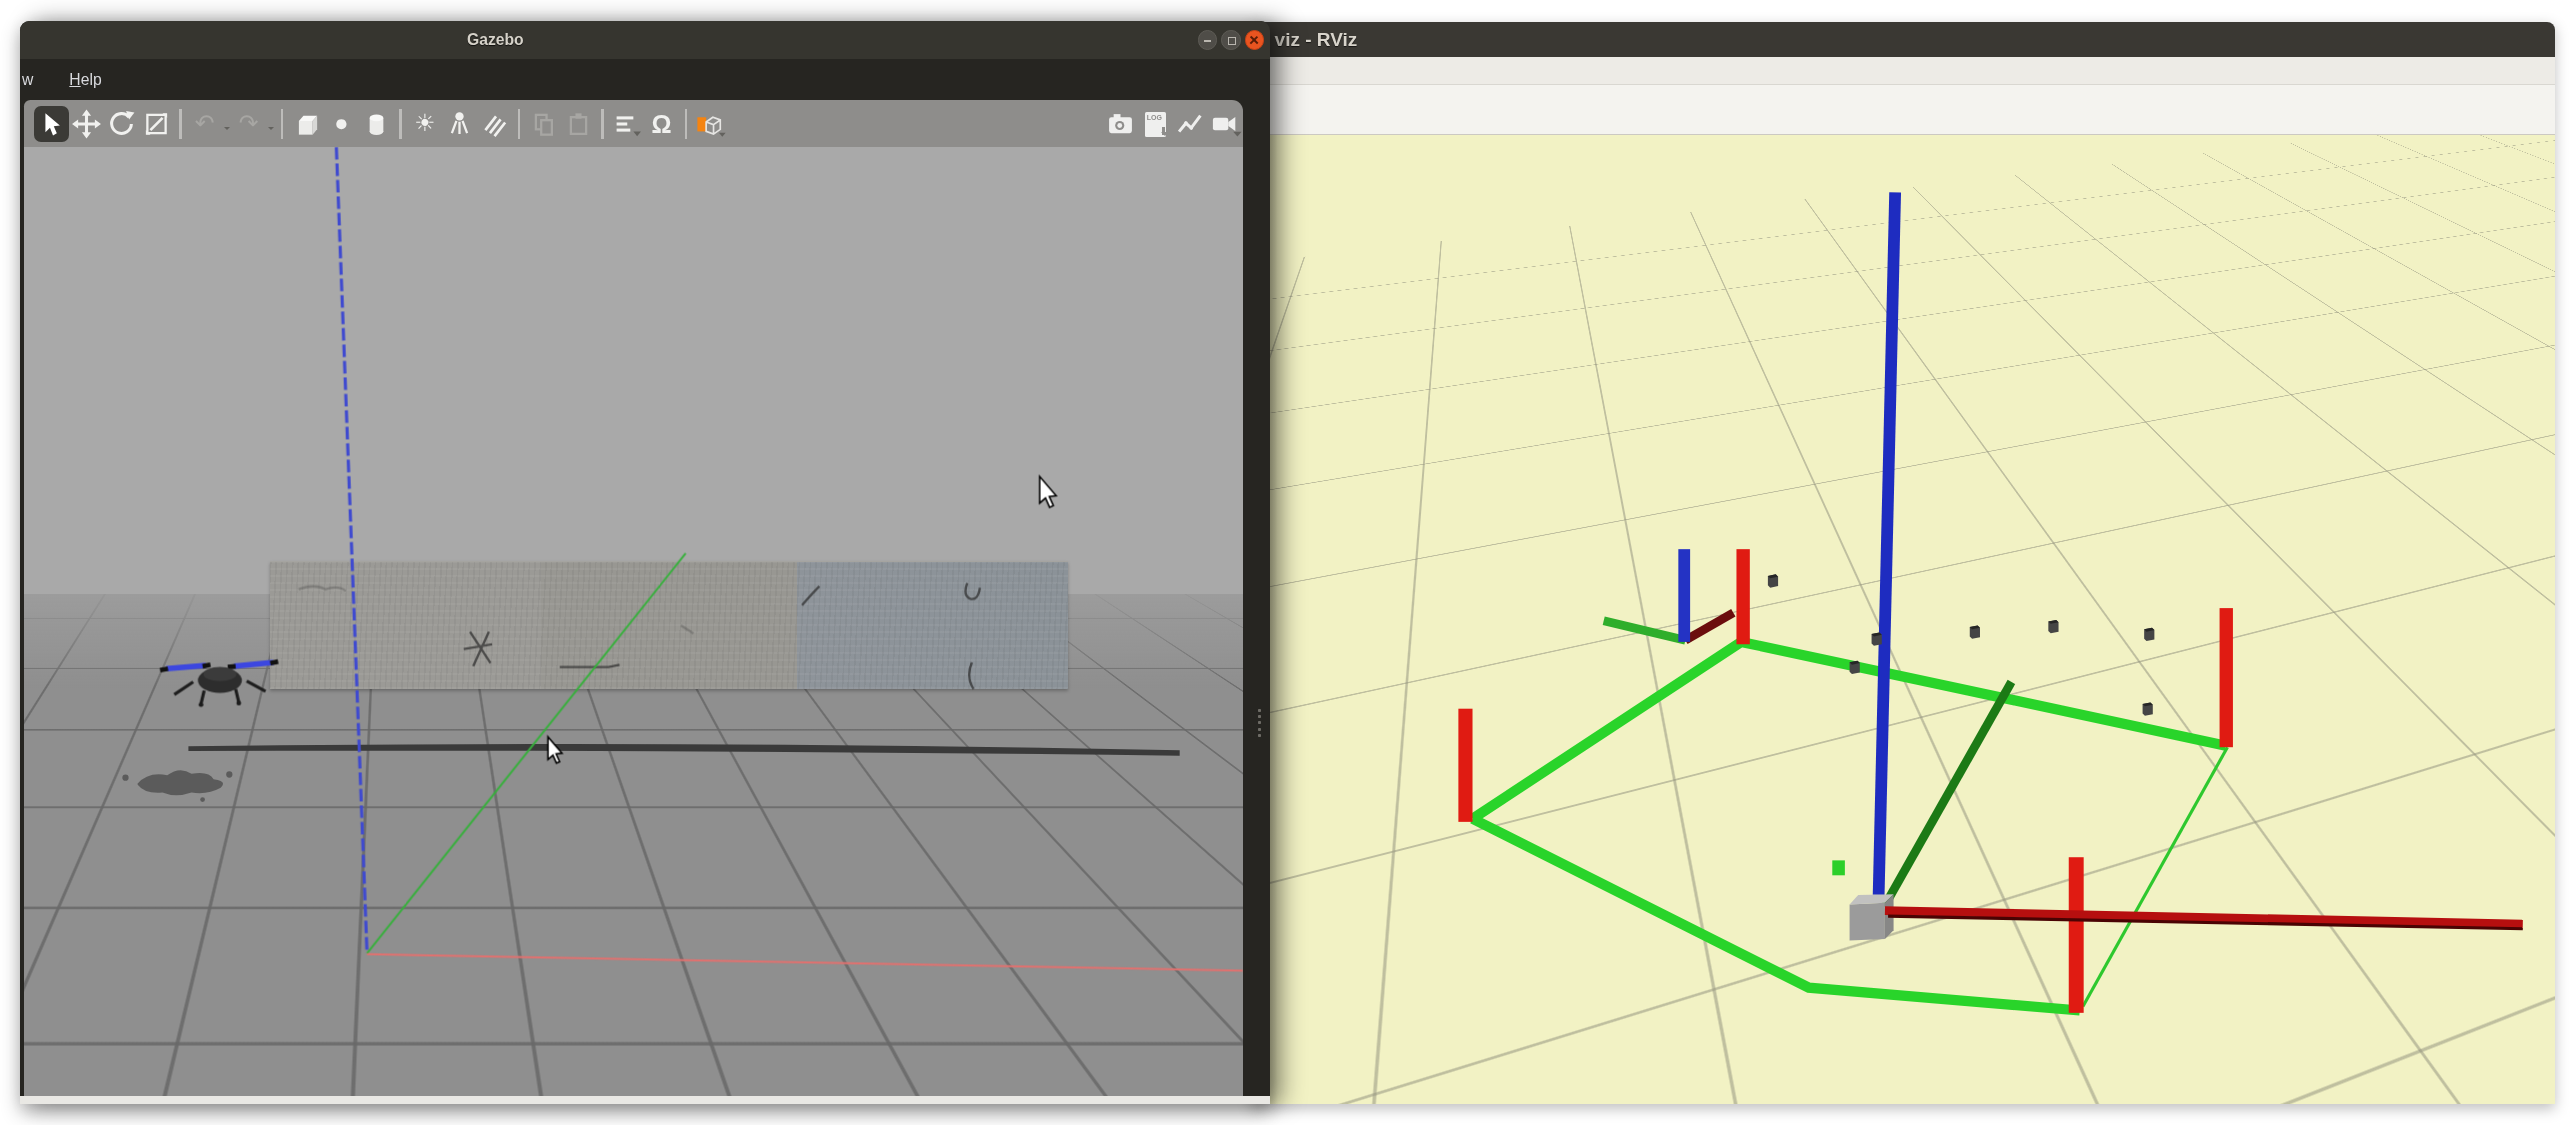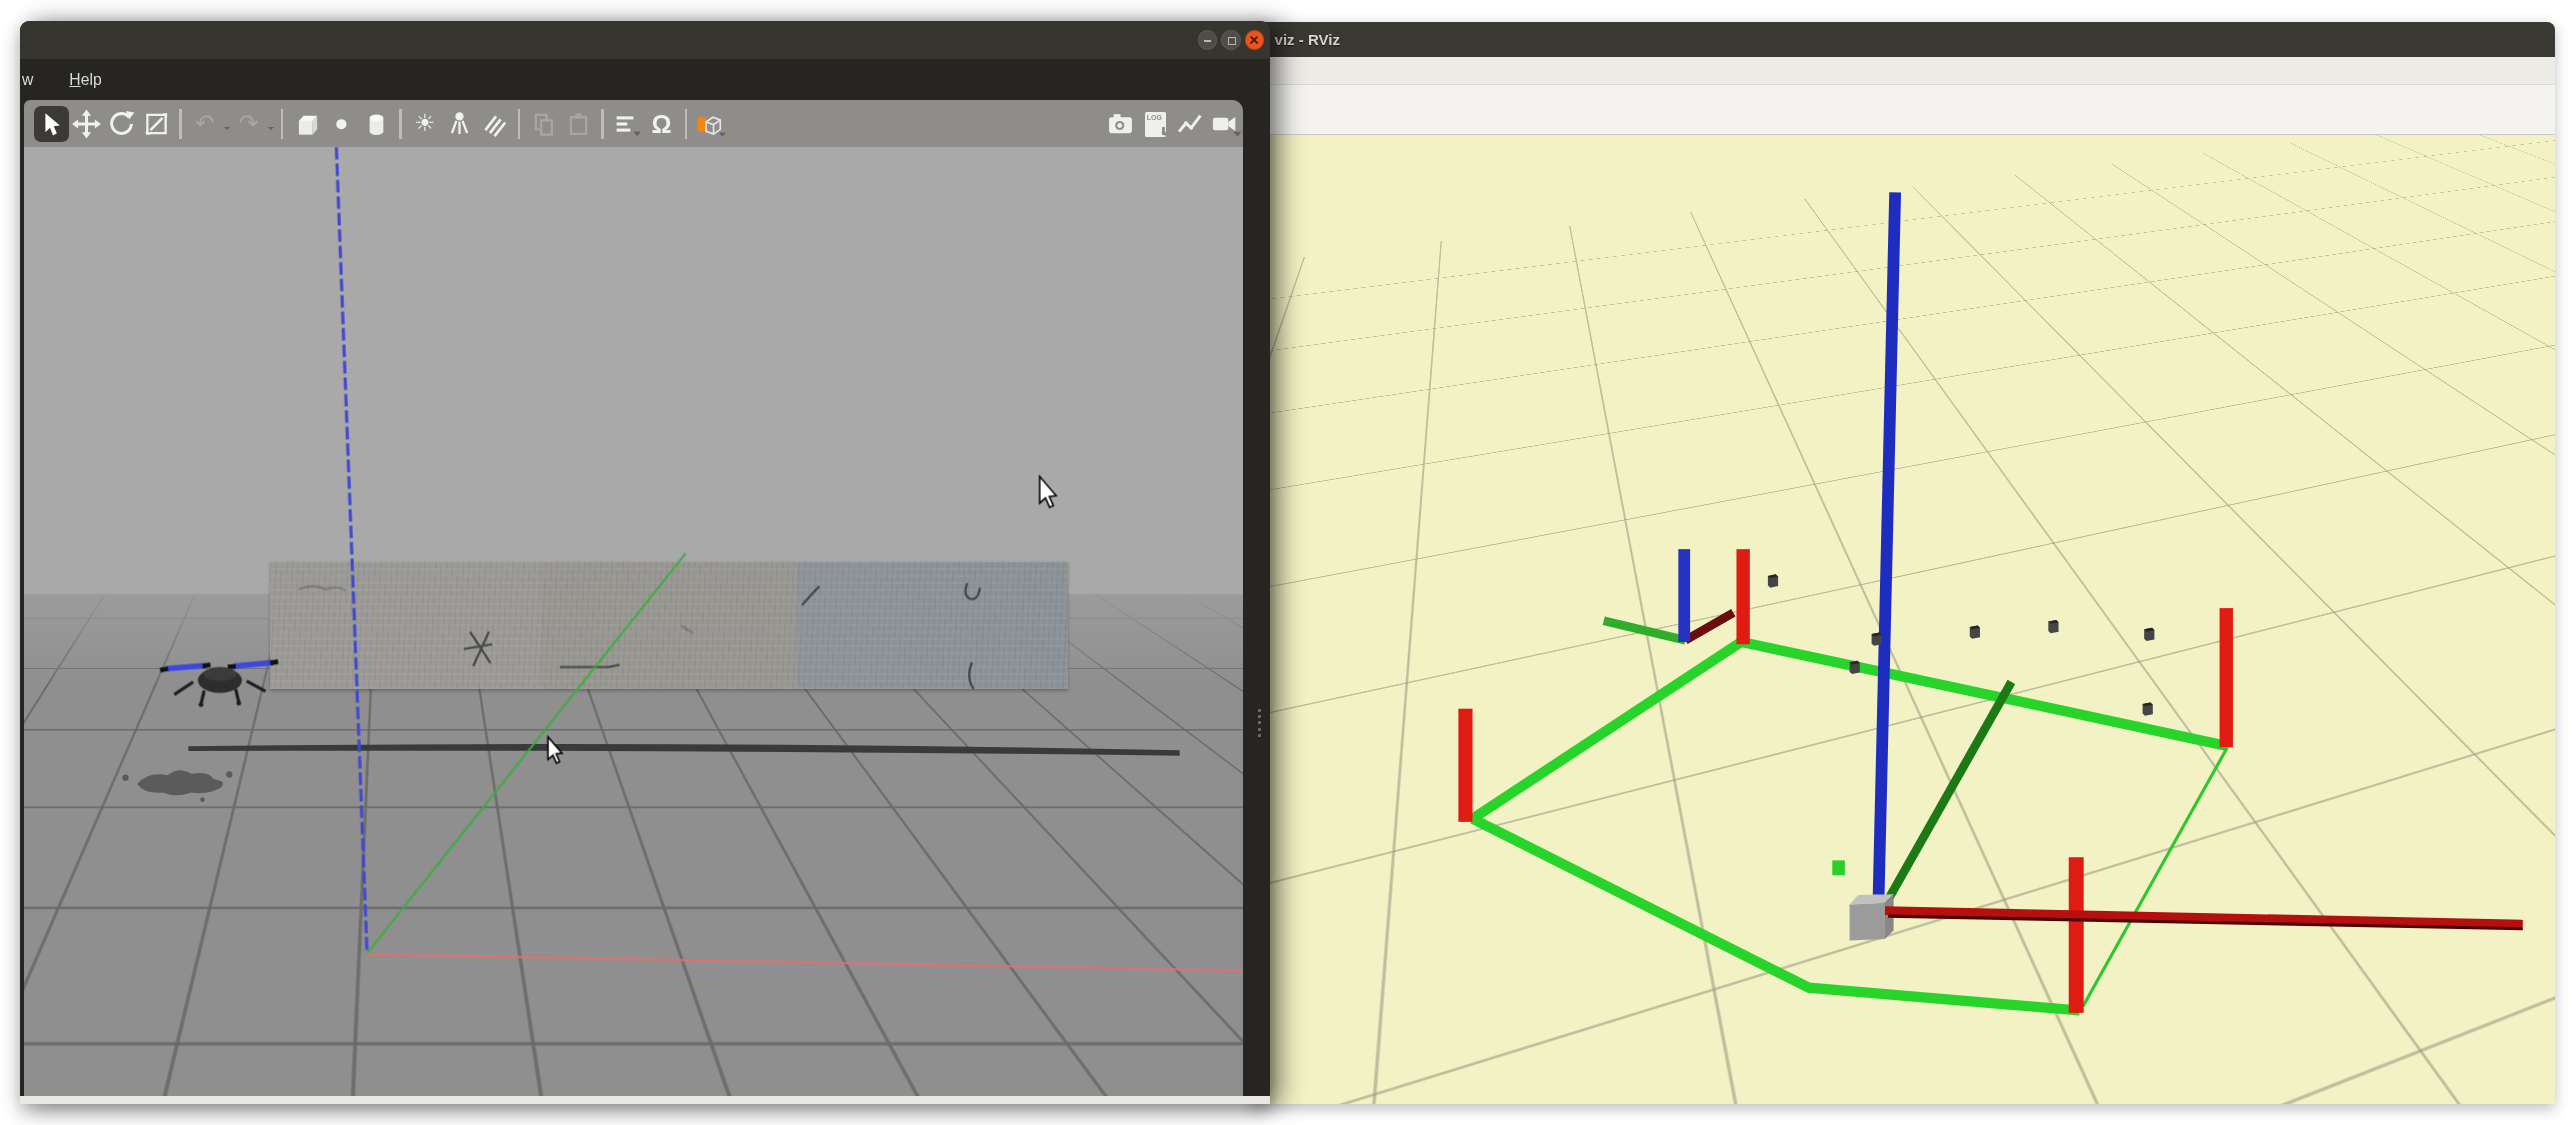--- a/index.html
+++ b/index.html
@@ -5,21 +5,21 @@
   html,body{margin:0;padding:0;background:#ffffff;}
   #root{position:relative;width:2576px;height:1125px;background:#ffffff;overflow:hidden;
         font-family:"Liberation Sans", sans-serif;}
 
   
   .rviz-window{position:absolute;left:1251px;top:22px;width:1304px;height:1082px;
                background:#f4f3ef;border-radius:0 7.9px 0 0;z-index:1;
                box-shadow:0 4.7px 14px rgba(0,0,0,.25);display:flex;flex-direction:column;}
   .rviz-titlebar{height:35px;background:#3a3833;border-radius:0 7.9px 0 0;flex:0 0 auto;
                  display:flex;align-items:center;}
-  .rviz-title{color:#d8d4cb;font-size:15px;font-weight:bold;padding-left:23.6px;
+  .rviz-title{color:#d8d4cb;font-size:19px;font-weight:bold;padding-left:23.6px;
               text-shadow:0 0.8px 0.8px rgba(0,0,0,.6);}
   .rviz-menustrip{height:27px;background:#edebe6;border-bottom:1.6px solid #d9d7d1;flex:0 0 auto;}
   .rviz-toolstrip{height:49px;background:#f4f3ef;border-bottom:1.6px solid #ccc9c2;flex:0 0 auto;}
   .rviz-viewport{position:relative;flex:1 1 auto;background:#f2f2c4;overflow:hidden;}
   .rviz-grid{position:absolute;left:-982px;top:-746px;width:3377px;height:2749px;
      background-image:
        repeating-linear-gradient(0deg, rgba(150,150,128,.55) 0 2.4px, transparent 2.4px 198px),
        repeating-linear-gradient(90deg, rgba(150,150,128,.55) 0 2.4px, transparent 2.4px 198px);
      transform-origin:52% 42%;
      transform:perspective(1178px) rotateX(56deg) rotateZ(-21deg);}
@@ -172,20 +172,21 @@
             </g>
         </g>
 
         <rect x="2333" y="1096" width="16" height="19" fill="#2ccf2a"></rect>
       </svg>
     </div>
   </div>
 
   <div class="gazebo-window">
     <div class="gz-titlebar">
+      <div class="gz-title">Gazebo</div>
       <div class="gz-winbuttons">
         <div class="winbtn minimize"></div>
         <div class="winbtn maximize"></div>
         <div class="winbtn close"></div>
       </div>
     </div>
 
     <div class="gz-menubar">
       <span class="gz-menu-item first">w</span>
       <span class="gz-menu-item mnemonic">Help</span>

